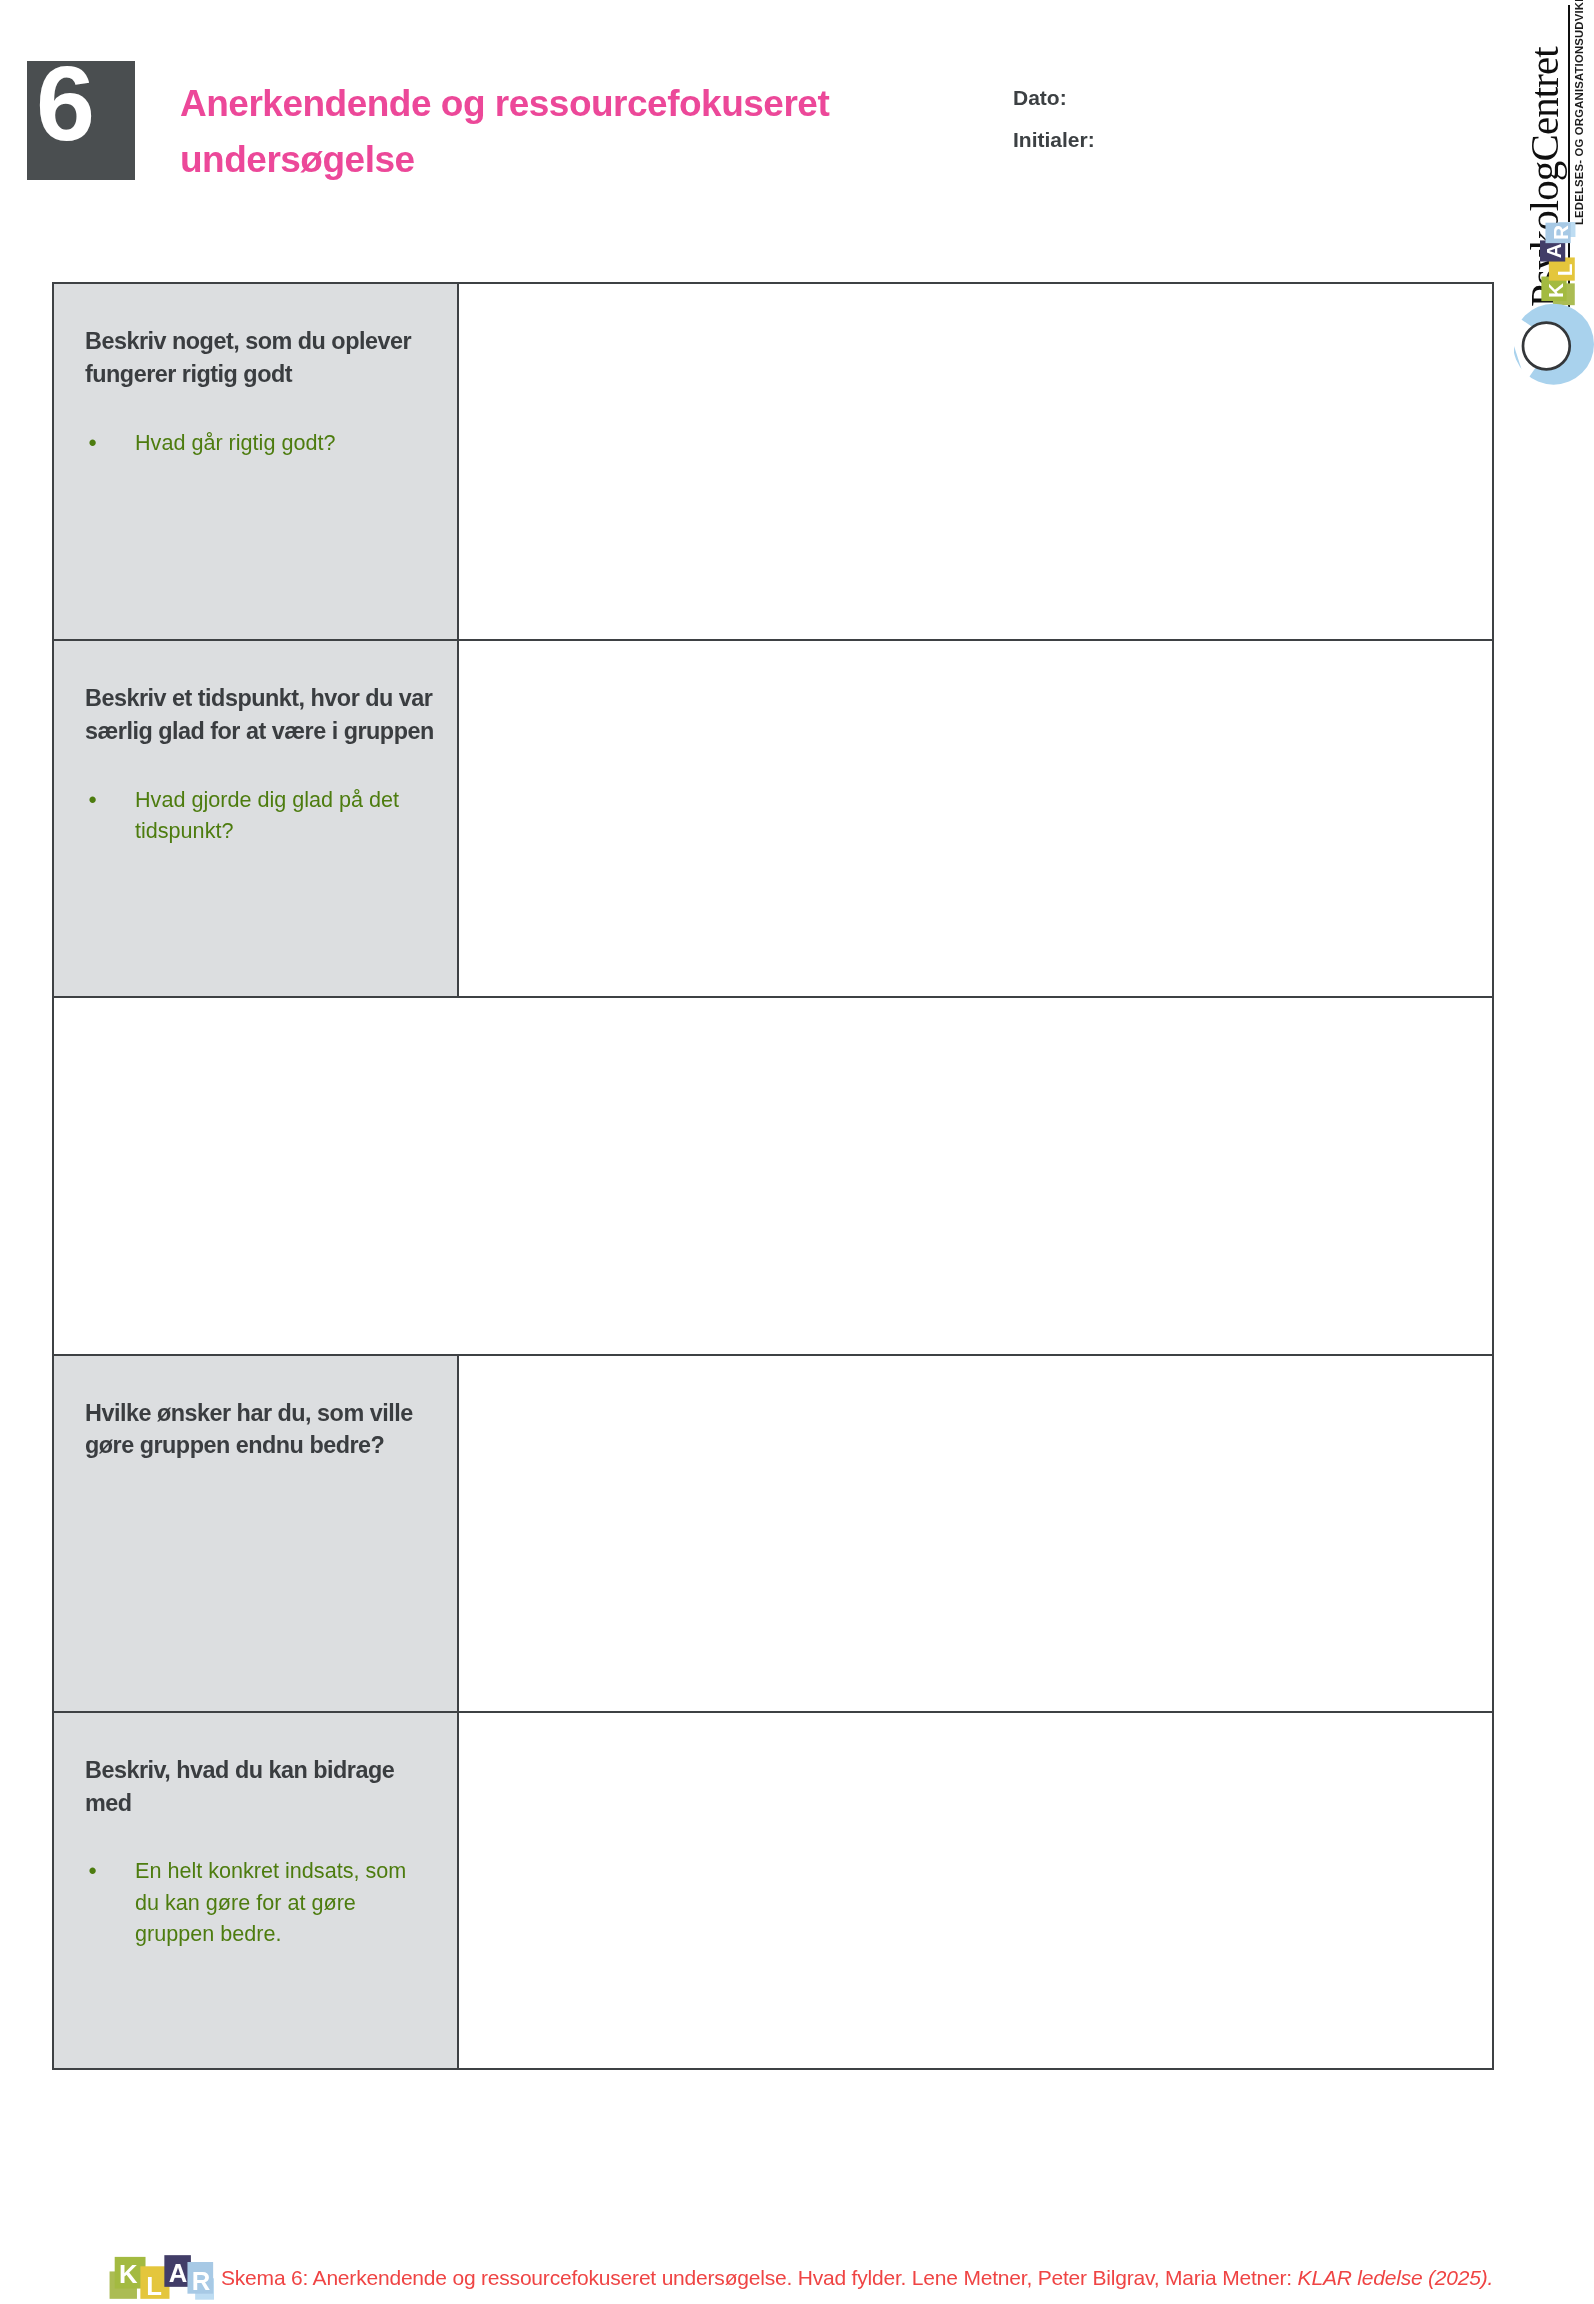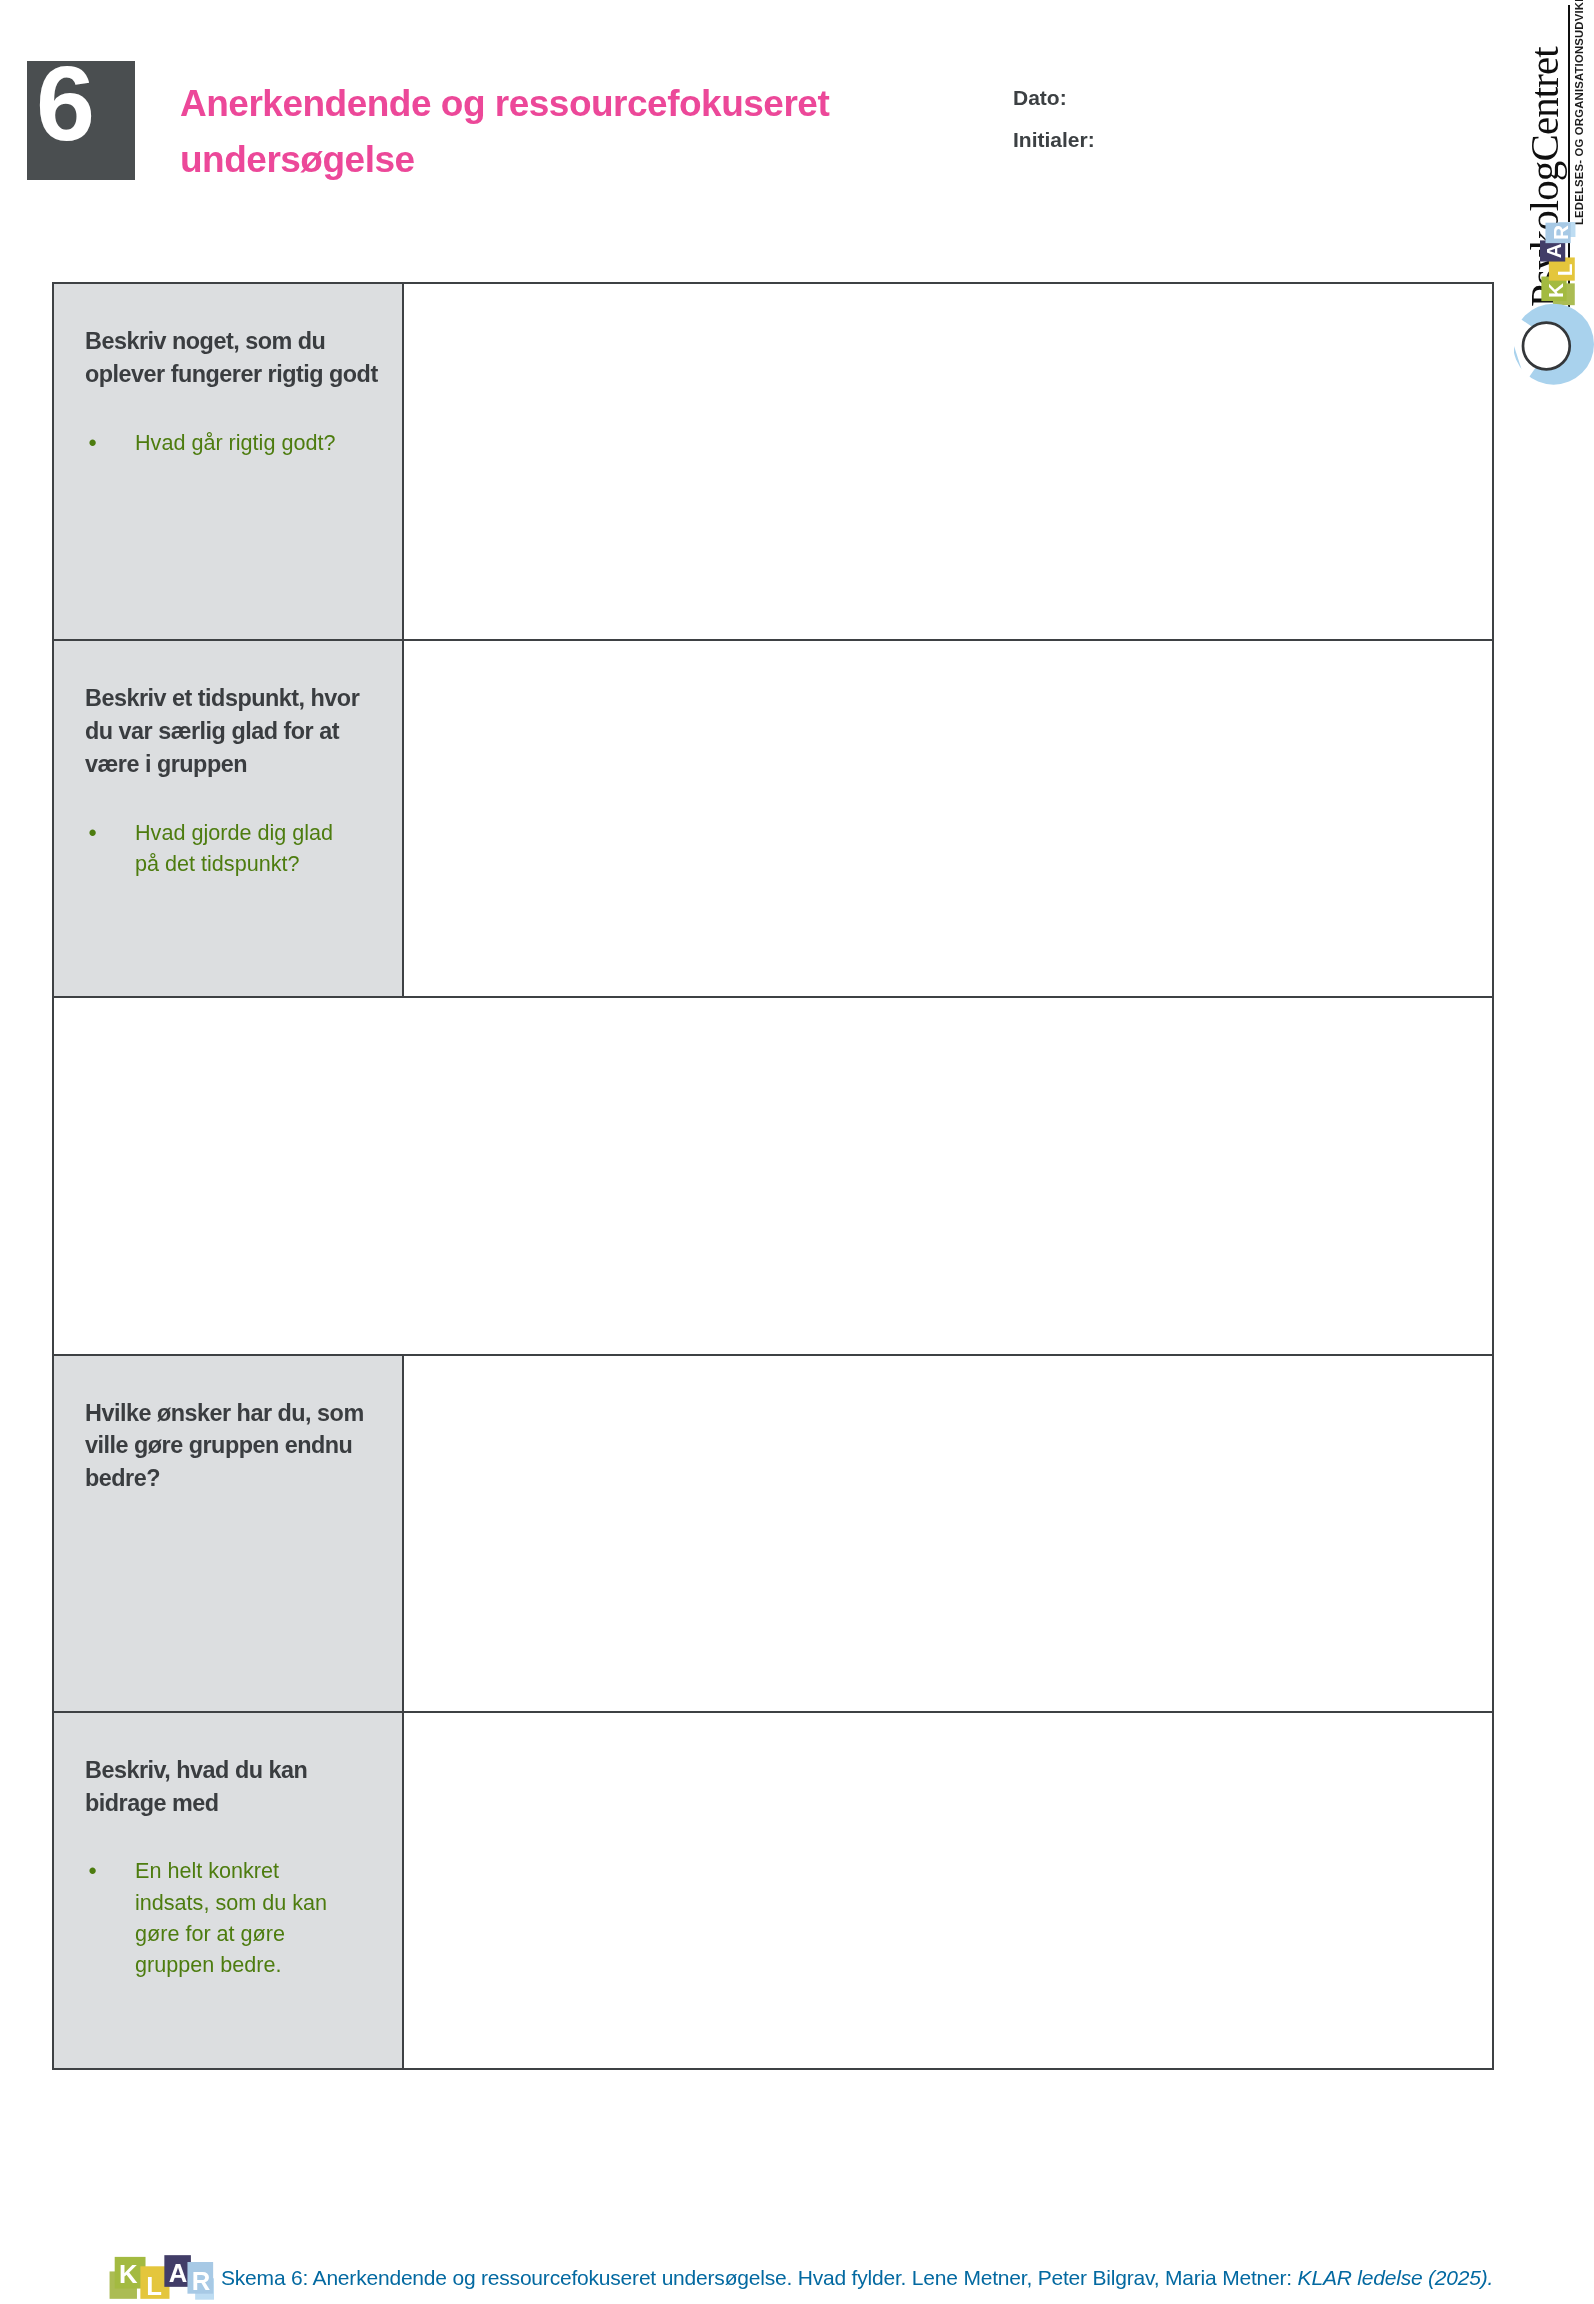--- a/index.html
+++ b/index.html
@@ -44,37 +44,37 @@
 
   
   .form-table {
     position:absolute; left:52px; top:282px; width:1442px; height:1788px;
     border:2.7px solid #3e4144; box-sizing:border-box;
     display:flex; flex-direction:column;
   }
   .form-row { flex:1; display:flex; min-height:0; }
   .form-row + .form-row { border-top:2.7px solid #3e4144; }
   .prompt-cell {
-    width:350px; box-sizing:border-box; background:#dcdee0;
+    width:405px; box-sizing:border-box; background:#dcdee0;
     border-right:2.7px solid #3e4144; padding:41px 12.6px 0 31px;
   }
   .answer-cell { flex:1; background:#ffffff; }
   .prompt-heading {
     font-size:23.4px; font-weight:bold; line-height:1.4; color:#3a3d40;
     letter-spacing:-0.5px; margin:0;
   }
   .bullet { display:flex; margin-top:36px; font-size:21.6px; line-height:1.45; color:#4d7c0f; }
   .bullet .dot { width:50px; flex:0 0 50px; padding-left:3.6px; box-sizing:border-box; }
   .bullet .dot::before { content:"\2022"; font-size:23.4px; }
   .bullet .bullet-text { flex:1; padding-right:36px; }
 
   
   .footer-logo { position:absolute; left:101px; top:2245px; }
   .footer-text {
-    position:absolute; left:221px; top:2266px; font-size:21px; color:#0369a1; letter-spacing:-0.2px;
+    position:absolute; left:221px; top:2266px; font-size:21px; color:#ef4444; letter-spacing:-0.2px;
   }
   .footer-text .cite-italic { font-style:italic; }
 
   .hidden-defs { position:absolute; width:0; height:0; overflow:hidden; }
 </style>
 </head>
 <body>
 
 <svg class="hidden-defs" aria-hidden="true">
   <symbol id="klar-logo" viewBox="0 0 132 66">

